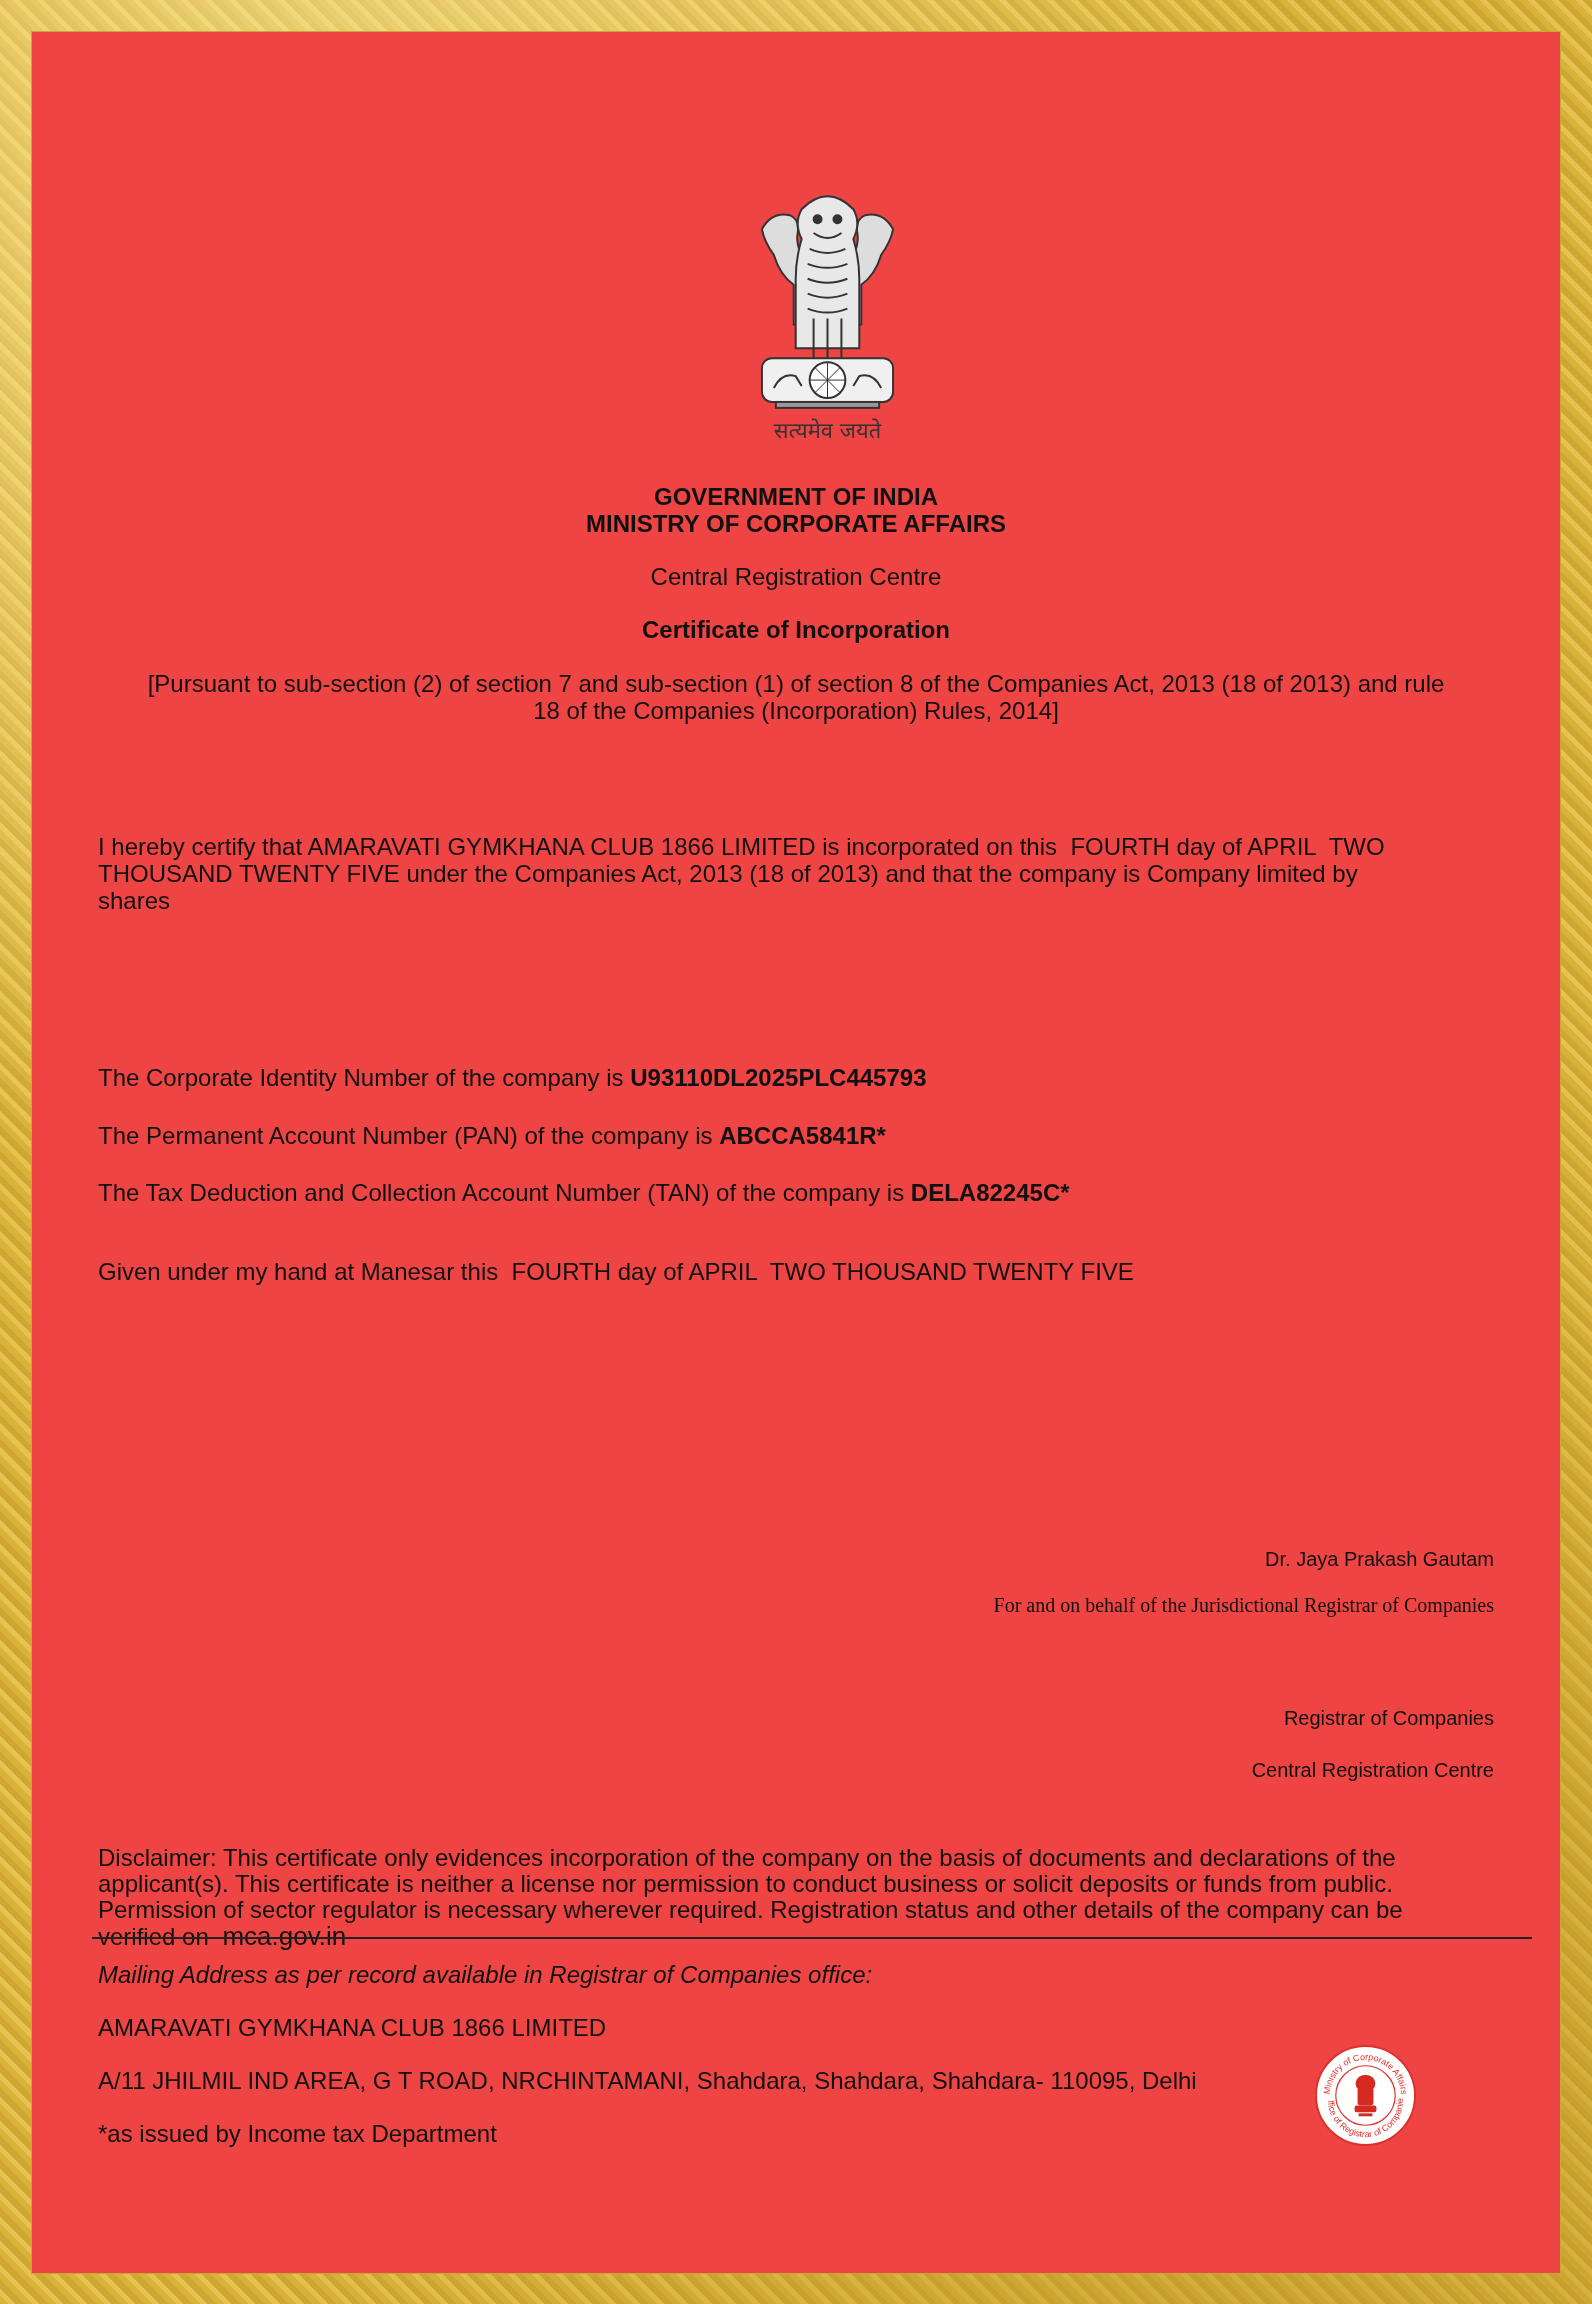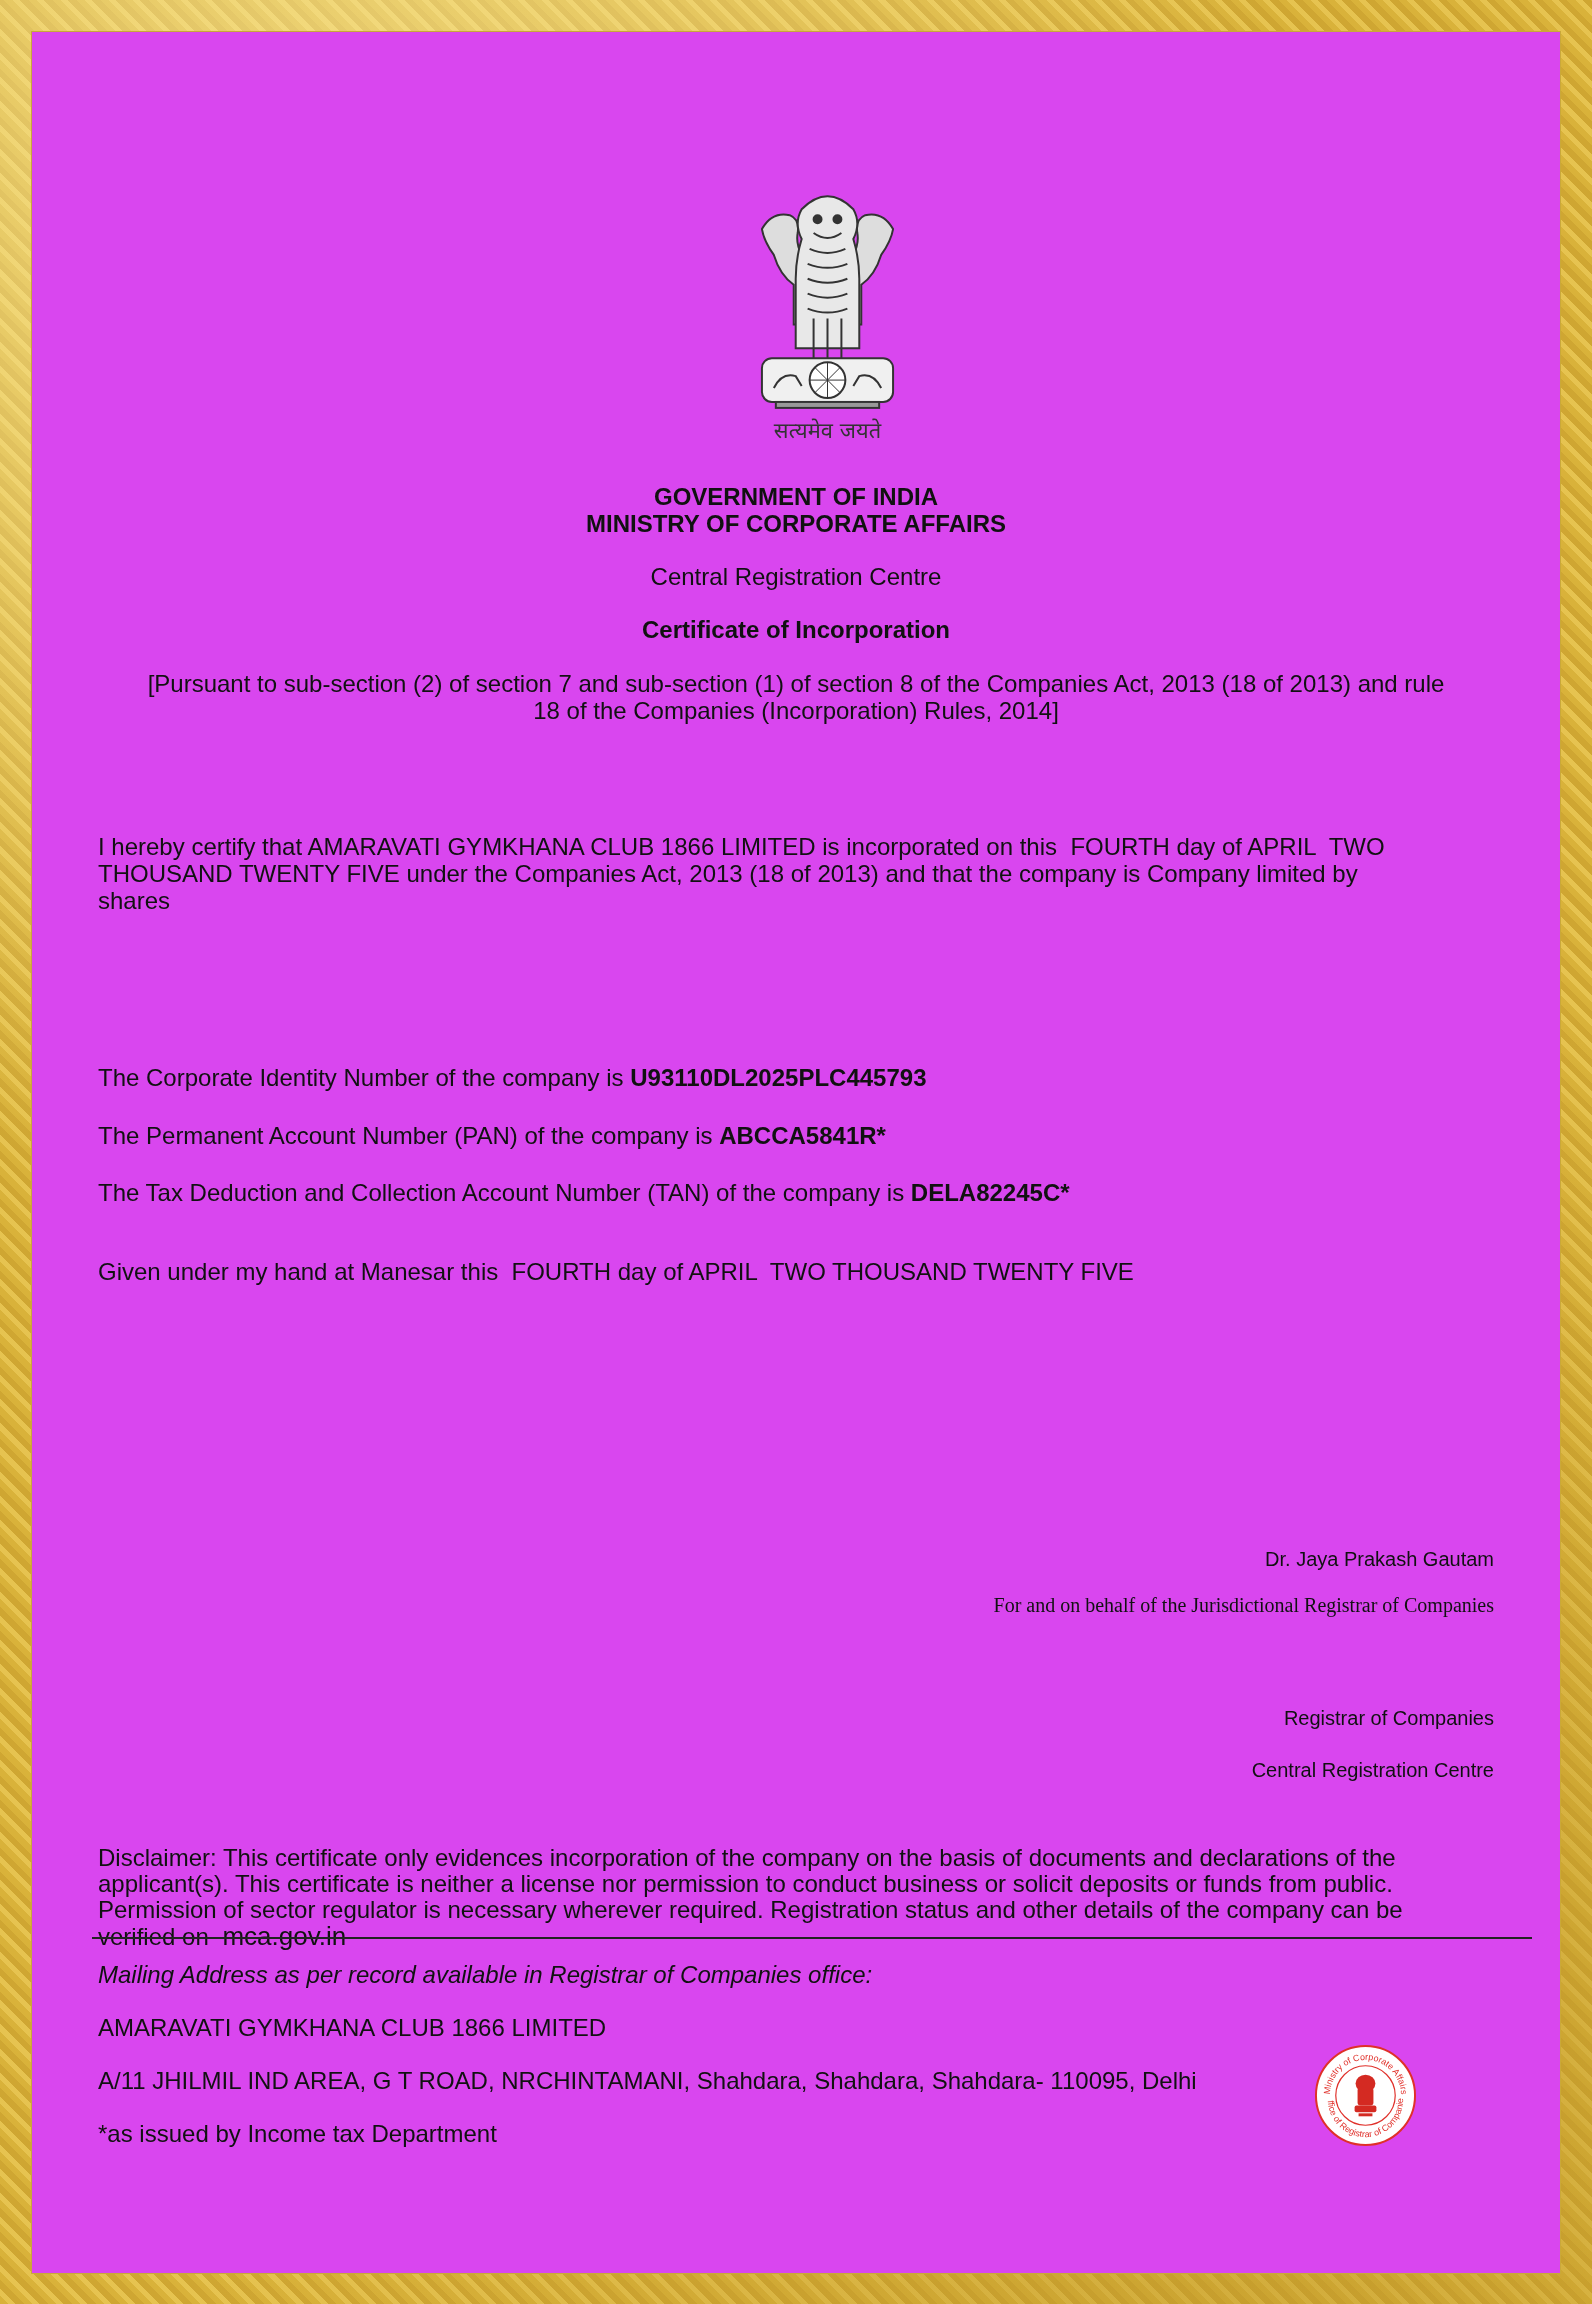--- a/index.html
+++ b/index.html
@@ -8,21 +8,21 @@
     background:
       radial-gradient(circle at 20% 10%, rgba(255,240,170,0.6) 0, rgba(255,240,170,0) 40%),
       radial-gradient(circle at 80% 90%, rgba(190,150,40,0.6) 0, rgba(190,150,40,0) 45%),
       repeating-linear-gradient(45deg, #d9b23a 0 6px, #e6c350 6px 11px, #cfa632 11px 17px),
       #d9b23a;
     font-family: "Liberation Sans", sans-serif;
     color: #111;
   }
   .paper {
     position: absolute; left: 32px; top: 32px; width: 1528px; height: 2241px;
-    background: #d946ef;
+    background: #ef4444;
     box-shadow: 0 0 0 1px #c9a83a;
   }
   .emblem { position: absolute; left: 720px; top: 157px; width: 151px; height: 259px; }
   .center { position: absolute; left: 0; width: 1528px; text-align: center; }
   .hdr { font-weight: bold; font-size: 24px; line-height: 27px; }
   .t24 { font-size: 24px; line-height: 27px; }
   .block { position: absolute; left: 66px; width: 1433px; font-size: 24px; line-height: 27px; }
   .right { position: absolute; right: 66px; text-align: right; font-size: 20px; line-height: 27px; white-space: nowrap; }
   .rule { position: absolute; left: 60px; width: 1440px; top: 1905px; height: 0; border-top: 2px solid #222; }
   b { font-weight: bold; }

